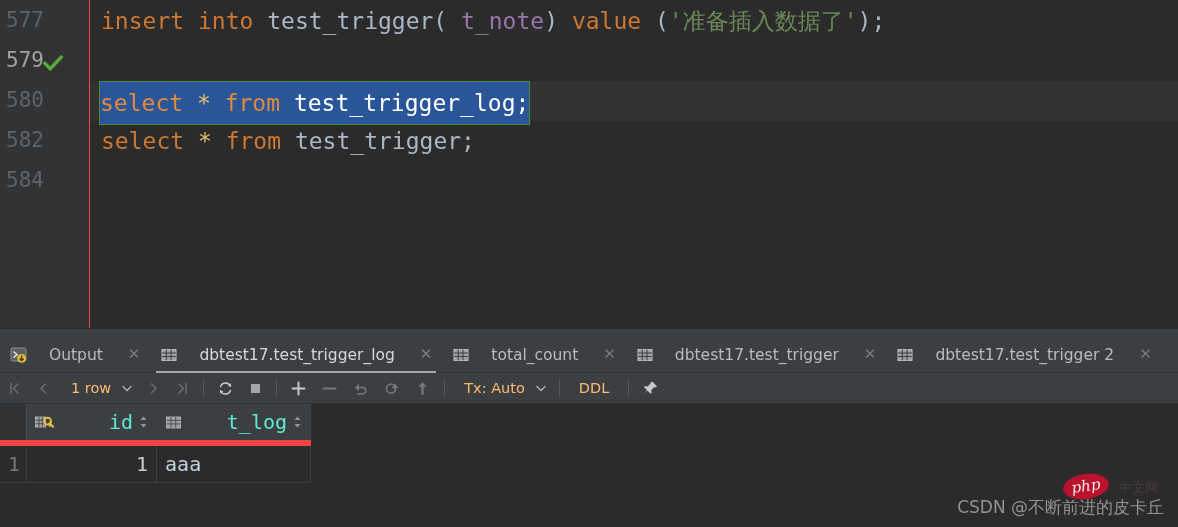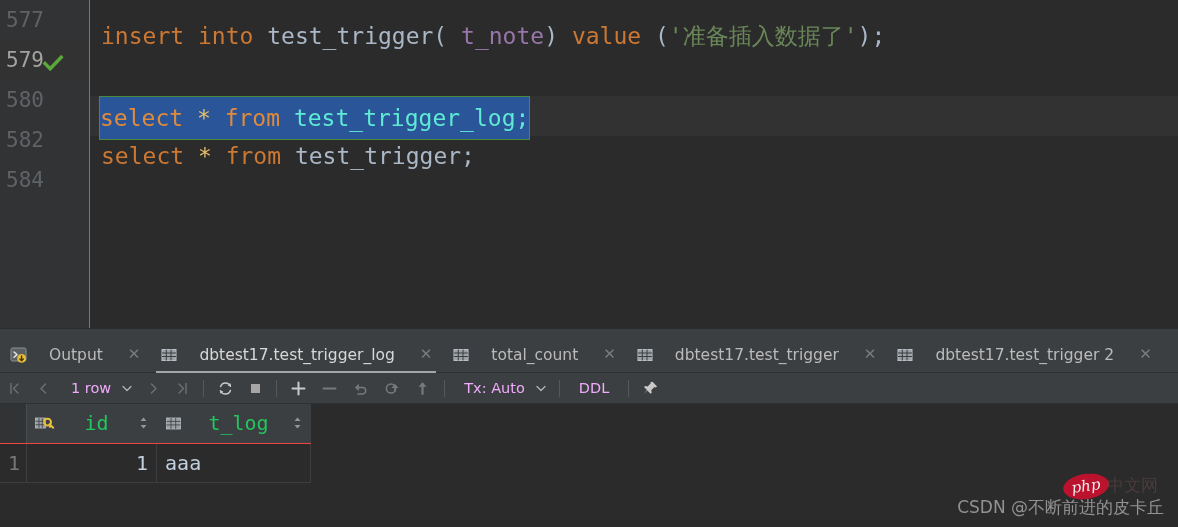--- a/index.html
+++ b/index.html
@@ -60,21 +60,21 @@
   .check {
     position: absolute;
     left: 42px;
     top: 9px;
     width: 22px;
     height: 22px;
   }
 
   .code {
     position: absolute;
-    left: 90px; top: 16px;
+    left: 90px; top: 1px;
     right: 0;
     height: 328px;
   }
   .cline {
     position: relative;
     height: 40px;
     line-height: 40px;
     padding-left: 11px;
     font-family: "DejaVu Sans Mono", monospace;
     font-size: 23px;
@@ -93,21 +93,21 @@
 
   .selwrap {
     display: inline-block;
     background: #2a5699;
     outline: 1px solid #4a8a3a;
     padding: 1px 0 1px 0;
     margin-left: -1px;
     position: relative;
     top: 1px;
   }
-  .selwrap .id, .selwrap .pun { color: #5eead4; }
+  .selwrap .id, .selwrap .pun { color: #ffffff; }
   .selwrap .kw { color: #e08a3c; }
   .selwrap .op { color: #e8bf6a; }
   .caret {
     display: inline-block;
     width: 2px;
     height: 26px;
     background: #bbbbbb;
     vertical-align: -6px;
     margin-right: -2px;
   }
@@ -182,21 +182,21 @@
   }
   .tb {
     display: flex;
     align-items: center;
     justify-content: center;
     height: 31px;
     padding: 0 7px;
   }
   .tb svg { display: block; }
   .tb.dim { opacity: 0.42; }
-  .tbtext { padding: 0 6px; color: #f0abfc; font-size: 14.5px; }
+  .tbtext { padding: 0 6px; color: #fdba74; font-size: 14.5px; }
   .sep {
     width: 1px;
     height: 17px;
     background: #56595b;
     margin: 0 6px;
     flex: 0 0 1px;
   }
   .chev { margin-left: 5px; display:block; }
 
   
@@ -218,23 +218,23 @@
     border-top: none;
     height: 39px;
     box-sizing: border-box;
     font-family: "DejaVu Sans Mono", monospace;
     font-size: 20px;
     font-weight: normal;
     padding: 0 8px;
   }
   .grid-table thead th {
     background: #3c3f41;
-    color: #22c55e;
-    text-align: center;
-    border-bottom: 1px solid #ef4444;
+    color: #5eead4;
+    text-align: right;
+    border-bottom: 6px solid #ef4444;
   }
   .grid-table thead th.rowhdr {
     background: #313335;
     width: 24px;
     padding: 0;
     border-right: 1px solid #4b4e50;
   }
   .th-inner {
     display: flex;
     align-items: center;
@@ -286,21 +286,21 @@
     text-align: center;
     line-height: 25px;
     transform: rotate(-8deg);
   }
   .zhongwen {
     position: absolute;
     right: 6px;
     bottom: 22px;
     color: #8a5f5f;
     opacity: 0.35;
-    font-size: 17px;
+    font-size: 13px;
   }
 </style>
 </head>
 <body>
 
 <div class="app">
 
   <div class="editor">
     <div class="gutter" id="gutter">
         <div class="gline">

